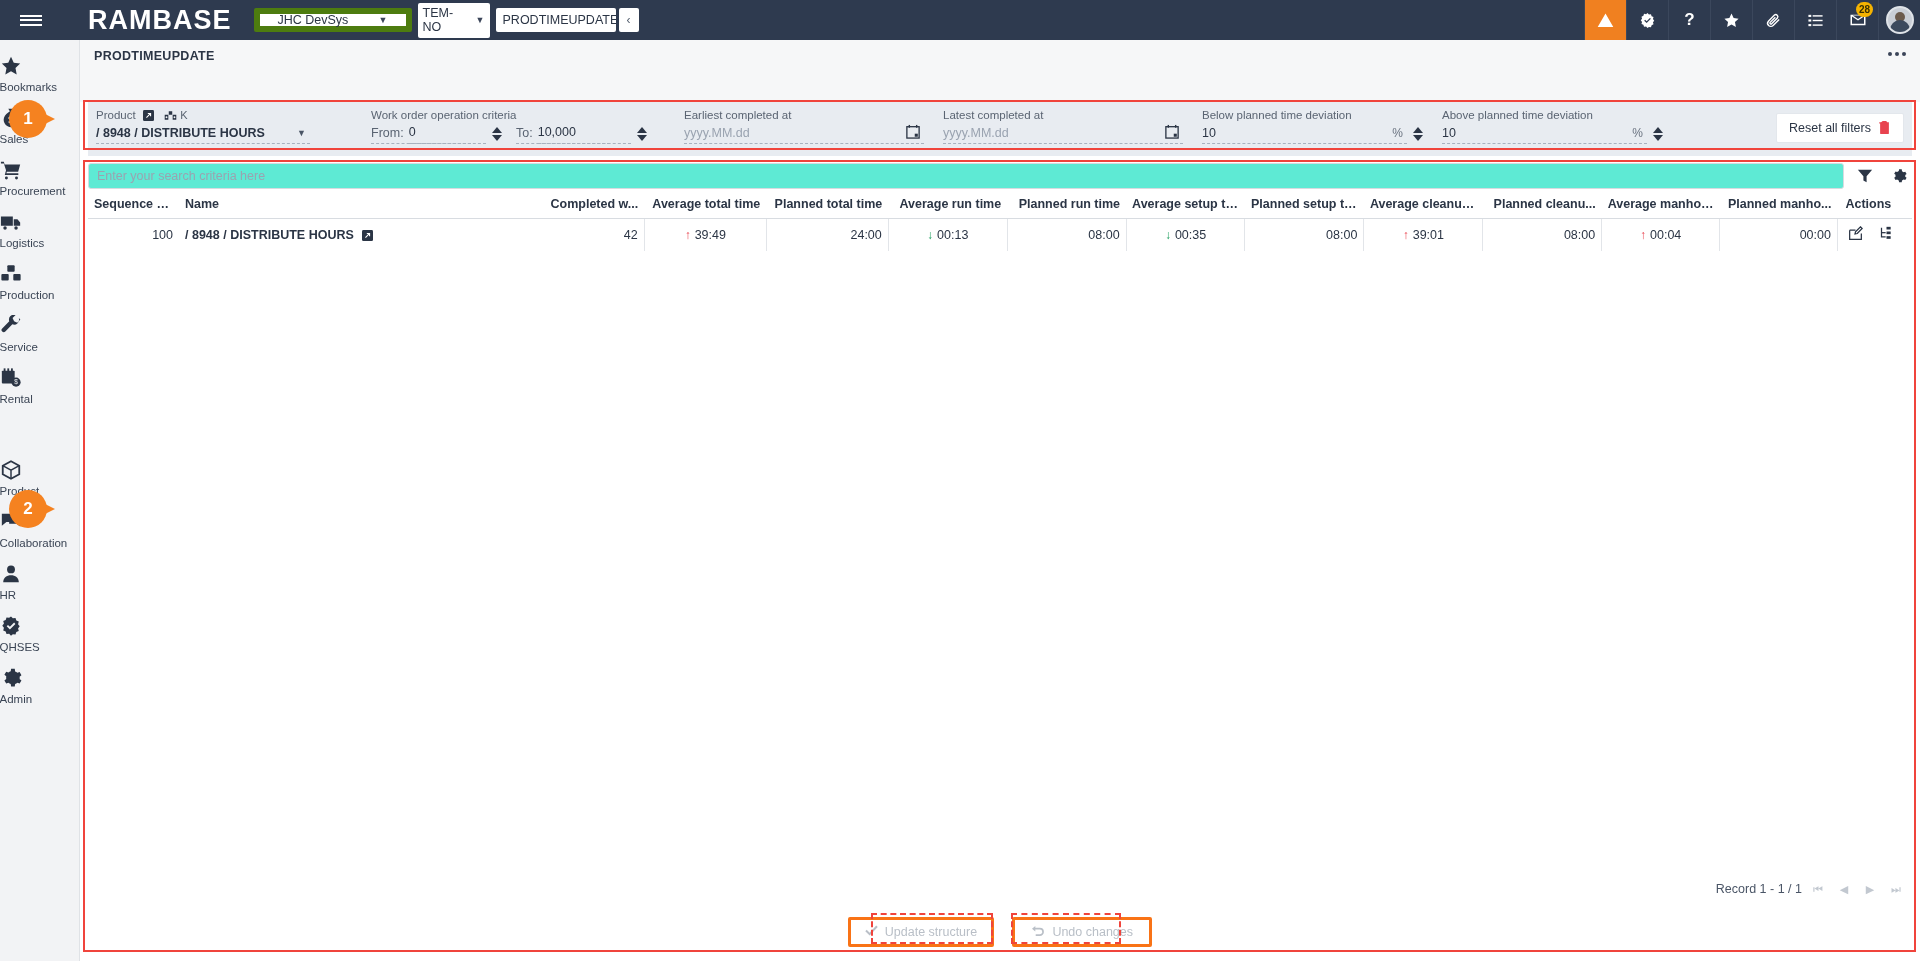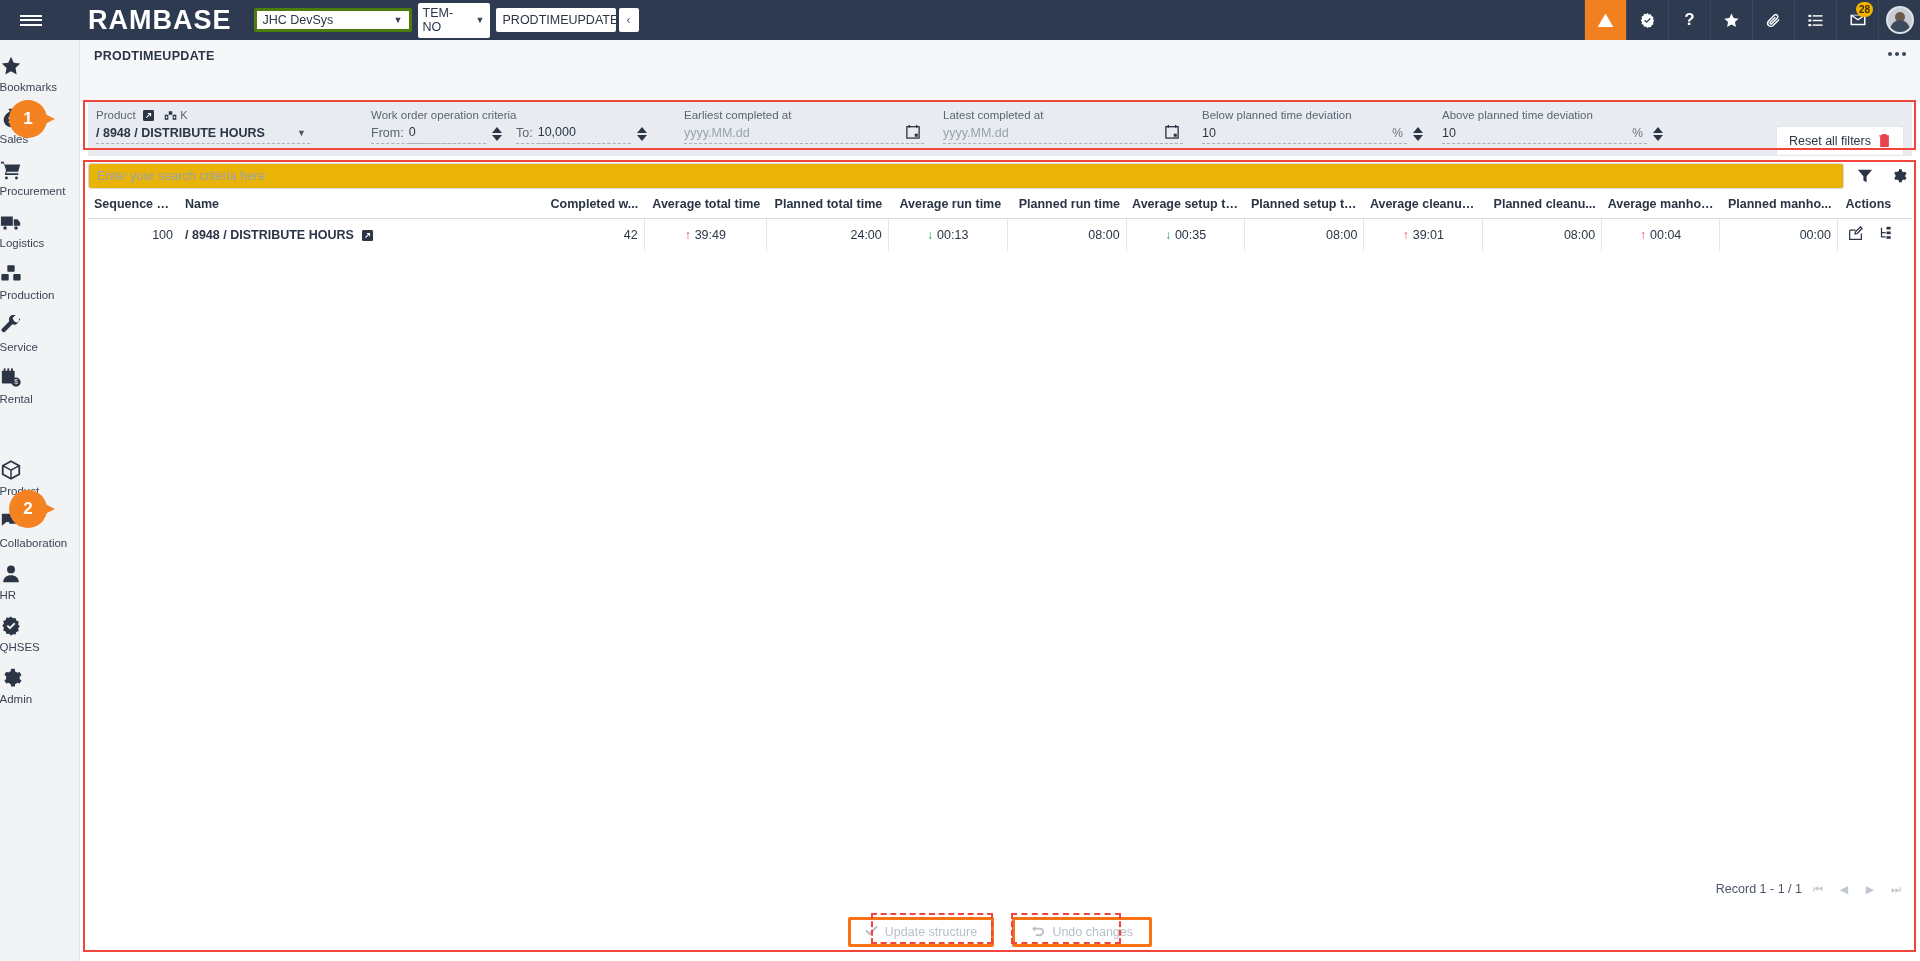--- a/index.html
+++ b/index.html
@@ -20,22 +20,22 @@
     width:62px; height:40px; display:flex; align-items:center; justify-content:center;
     cursor:pointer;
   }
   #hamburger .bar{ width:22px; height:2px; background:#fff; margin:2.5px 0; display:block; }
   #brand{
     color:#fff; font-weight:bold; font-size:27px; letter-spacing:1px;
     margin-left:26px; margin-right:22px; font-family:"Liberation Sans",sans-serif;
     white-space:nowrap;
   }
   .ddlong{
-    width:158px; height:24px; background:#fff; border:3px solid #4d7c0f; border-radius:2px;
-    display:flex; align-items:center; padding:0 6px; font-size:12.5px; color:#2b3545;
+    width:158px; height:24px; background:#fff; border:6px solid #4d7c0f; border-radius:2px;
+    display:flex; align-items:center; padding:0 18px; font-size:12.5px; color:#2b3545;
     justify-content:space-between; cursor:pointer;
   }
   .ddshort{
     margin-left:6px; width:72px; height:35px; background:#fff; border-radius:2px;
     display:flex; align-items:center; padding:0 5px; font-size:12.5px; color:#2b3545;
     justify-content:space-between; cursor:pointer;
   }
   .ctxbox{
     margin-left:6px; height:24px; background:#fff; border-radius:2px;
     display:flex; align-items:center; padding:0 7px; font-size:12.5px; color:#2b3545;
@@ -116,30 +116,30 @@
   .fsel .val{ font-size:12.5px; color:#2b3545; font-weight:bold; }
   .fsel .arr{ margin-left:auto; font-size:9px; color:#4a5566; padding-right:4px;}
   .spinner{ display:flex; flex-direction:column; margin-left:6px; cursor:pointer;}
   .spinner b{ display:block; width:0;height:0;border-left:5px solid transparent;
      border-right:5px solid transparent; }
   .spinner .up{ border-bottom:6px solid #2b3545; margin-bottom:2px;}
   .spinner .dn{ border-top:6px solid #2b3545;}
   .lblsm{ font-size:12.5px; color:#5a6472; margin-right:5px;}
   .pct{ font-size:12px; color:#6a7380; margin-left:auto; padding-right:4px;}
   #resetbtn{
-    position:absolute; right:8px; top:24px; height:30px; background:#fff;
+    position:absolute; right:8px; top:11px; height:30px; background:#fff;
     border:1px solid #e3e7ec; border-radius:2px; display:flex; align-items:center;
     padding:0 12px; gap:7px; font-size:12.5px; color:#2b3545; cursor:pointer;
   }
   .inlineicon{ display:inline-flex; vertical-align:middle; }
 
   
   #searchrow{ margin:7px 8px 0 8px; display:flex; align-items:center; gap:0;}
   #searchinput{
-    flex:1; height:26px; border:1px solid #d7dbe0; border-radius:3px; background:#eab308;
+    flex:1; height:26px; border:1px solid #d7dbe0; border-radius:3px; background:#5eead4;
     padding:0 8px; font-size:12.5px; color:#2b3545; outline:none;
     font-family:"Liberation Sans",sans-serif;
   }
   #searchinput::placeholder{ color:#9aa3b0; }
   .toolicon{ width:26px; height:26px; display:flex; align-items:center; justify-content:center;
     margin-left:8px; cursor:pointer; }
 
   
   #tablewrap{ margin:8px 8px 0 8px; }
   table{ width:100%; border-collapse:collapse; table-layout:fixed; }

